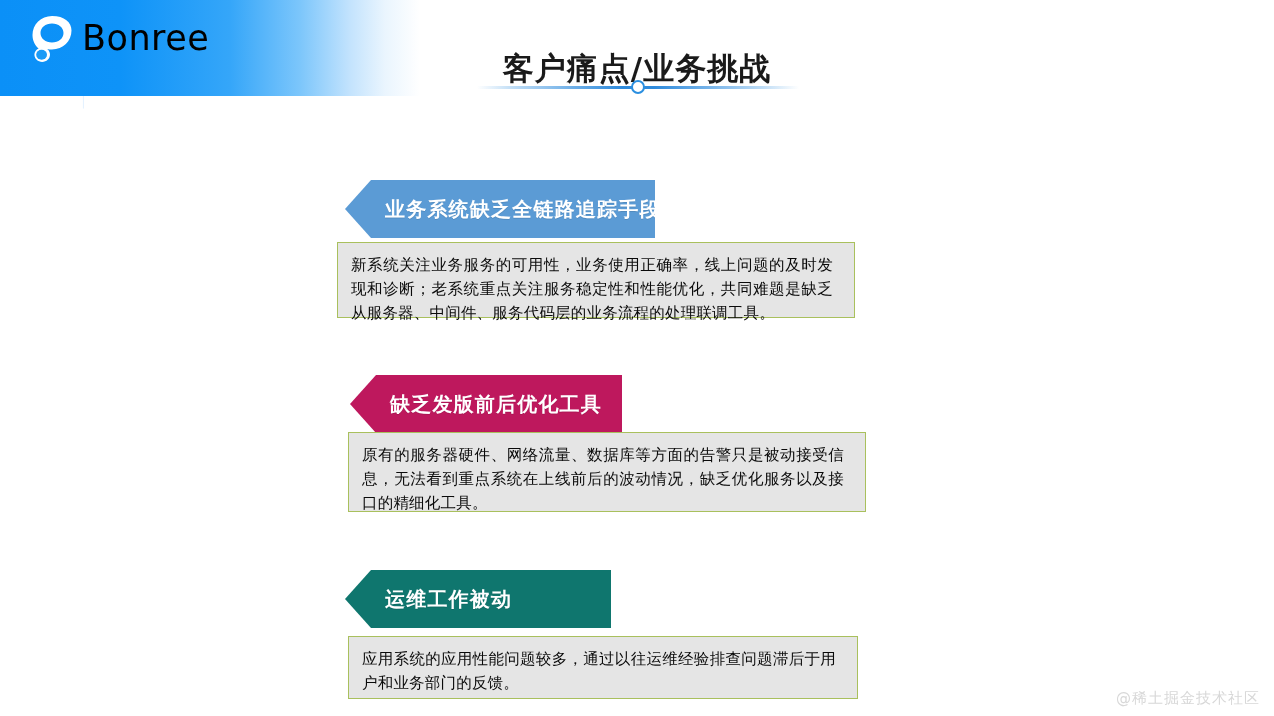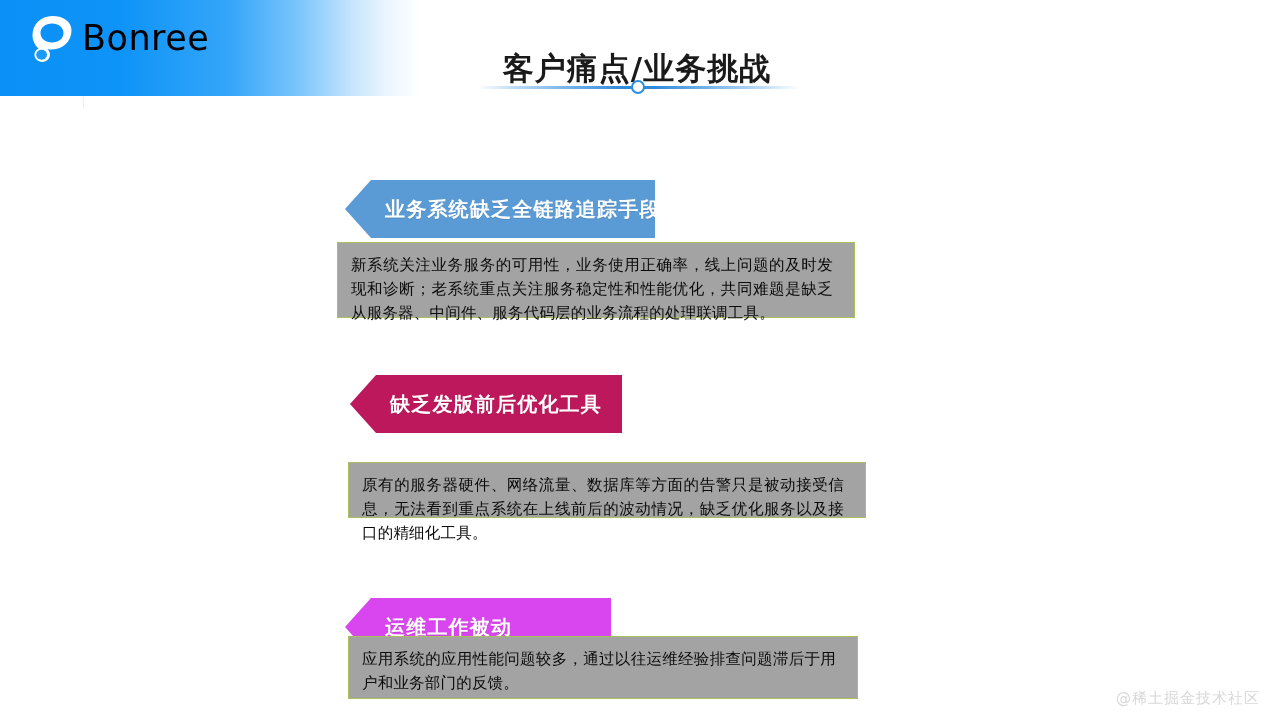--- a/index.html
+++ b/index.html
@@ -123,46 +123,46 @@
     font-weight: bold;
     letter-spacing: 1.2px;
     font-family: "DejaVu Sans", sans-serif;
     white-space: nowrap;
     text-shadow: 0 1px 0 rgba(0,0,0,0.10);
   }
 
   .textbox {
     position: absolute;
     border: 1px solid #a9c05d;
-    background: #a3a3a3;
+    background: #e5e5e5;
     box-sizing: border-box;
     padding: 10px 21px 11px 13px;
   }
   .textbox-body {
     font-size: 15.5px;
     line-height: 24px;
     color: #0a0a0a;
     letter-spacing: 0.2px;
     font-family: "DejaVu Sans", sans-serif;
     text-align: justify;
   }
 
   
   #section-1 { left: 345px; top: 180px; }
   #section-1 .banner { width: 310px; background: #5b9bd5; }
   #textbox-1 { left: 337px; top: 242px; width: 518px; height: 76px; }
 
   
   #section-2 { left: 350px; top: 375px; }
   #section-2 .banner { width: 272px; background: #be185d; }
-  #textbox-2 { left: 348px; top: 432px; width: 518px; height: 56px; margin-top: 30px; }
+  #textbox-2 { left: 348px; top: 432px; width: 518px; height: 80px; }
 
   
   #section-3 { left: 345px; top: 570px; }
-  #section-3 .banner { width: 266px; background: #d946ef; margin-top: 28px; }
+  #section-3 .banner { width: 266px; background: #0f766e; }
   #textbox-3 { left: 348px; top: 636px; width: 510px; height: 63px; }
 
   
   .watermark {
     position: absolute;
     right: 14px; bottom: 8px;
     font-size: 15px;
     color: #d8d8d8;
     letter-spacing: 1px;
     font-family: "DejaVu Sans", sans-serif;

